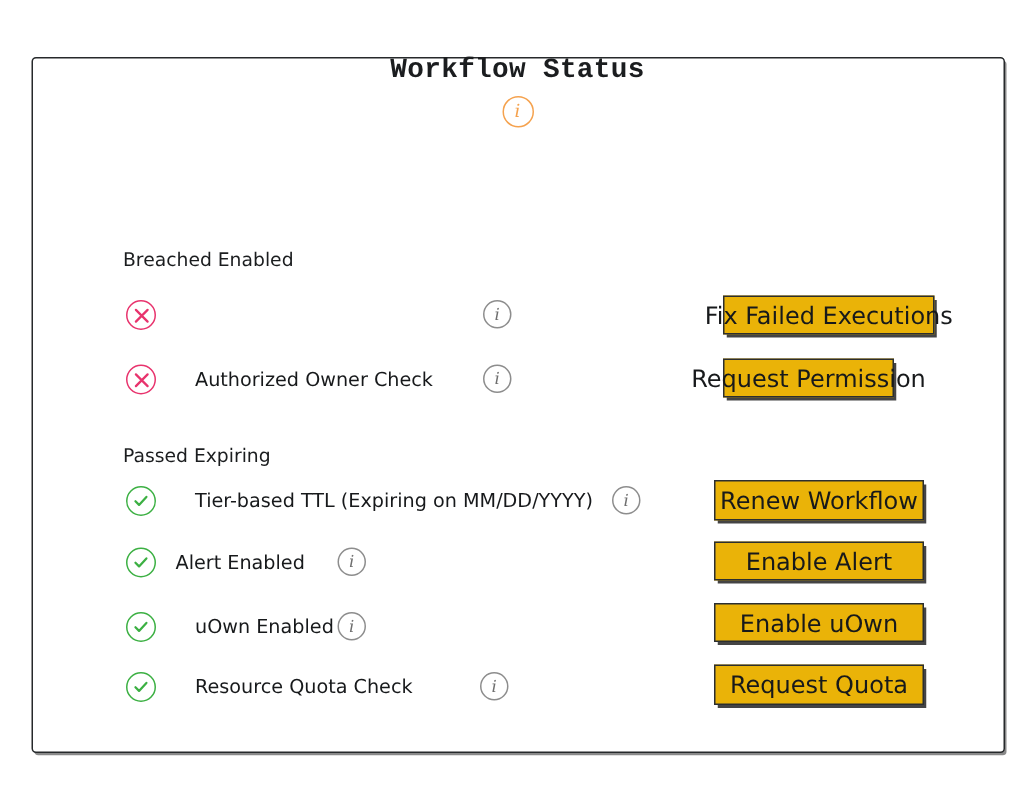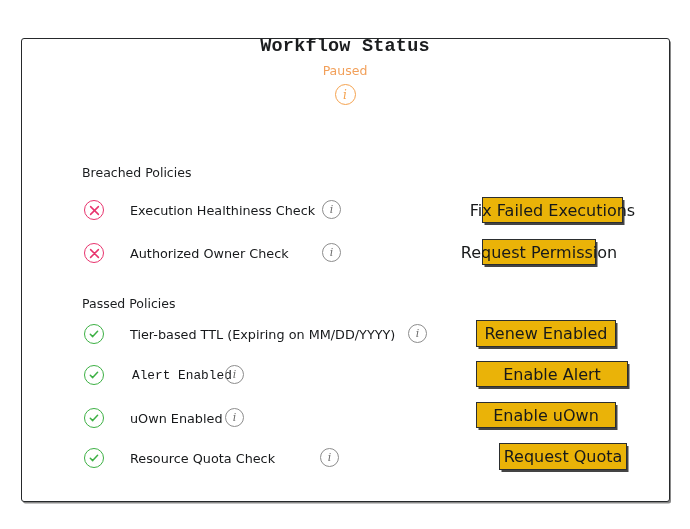--- a/index.html
+++ b/index.html
@@ -122,39 +122,37 @@
     cursor: pointer;
   }
 </style>
 </head>
 <body>
 
 <div id="frame-card"></div>
 
 <div id="header-block">
   <div id="page-title">Workflow Status</div>
-  <div id="status-text">Paused</div>
   <div id="notice-row">
     <span class="circ icon-info-orange">
         <span class="gly">i</span>
       </span>
   </div>
 </div>
 
-<div class="section-title" id="section-title-breached">Breached Policies</div>
-<div class="section-title" id="section-title-passed">Passed Policies</div>
+<div class="section-title" id="section-title-breached">Breached Enabled</div>
+<div class="section-title" id="section-title-passed">Passed Expiring</div>
 
 <div id="rows-root">
     <div class="policy-row" style="top: 199px;">
       <span class="circ icon-fail">
         <svg width="11" height="11" viewBox="0 0 11 11">
           <path d="M1.6 1.6 L9.4 9.4 M9.4 1.6 L1.6 9.4" stroke="#e8336d" stroke-width="1.5" stroke-linecap="round" fill="none"></path>
         </svg>
       </span>
-      <span class="policy-label" style="margin-left: 26px;">Execution Healthiness Check</span>
     </div>
     <span class="circ icon-info-gray" style="position: absolute; left: 322px; top: 200px;">
       <span class="gly">i</span>
     </span>
     <div class="sketch-button" style="left: 482px; top: 197px; width: 141px; height: 26px;">Fix Failed Executions</div>
     <div class="policy-row" style="top: 242px;">
       <span class="circ icon-fail">
         <svg width="11" height="11" viewBox="0 0 11 11">
           <path d="M1.6 1.6 L9.4 9.4 M9.4 1.6 L1.6 9.4" stroke="#e8336d" stroke-width="1.5" stroke-linecap="round" fill="none"></path>
         </svg>
@@ -169,33 +167,33 @@
       <span class="circ icon-pass">
         <svg width="12" height="12" viewBox="0 0 12 12">
           <path d="M2.3 6.2 L4.7 8.6 L9.6 3.3" stroke="#3cb043" stroke-width="1.5" stroke-linecap="round" stroke-linejoin="round" fill="none"></path>
         </svg>
       </span>
       <span class="policy-label" style="margin-left: 26px;">Tier-based TTL (Expiring on MM/DD/YYYY)</span>
     </div>
     <span class="circ icon-info-gray" style="position: absolute; left: 408px; top: 324px;">
       <span class="gly">i</span>
     </span>
-    <div class="sketch-button" style="left: 476px; top: 320px; width: 140px; height: 27px;">Renew Enabled</div>
+    <div class="sketch-button" style="left: 476px; top: 320px; width: 140px; height: 27px;">Renew Workflow</div>
     <div class="policy-row" style="top: 364px;">
       <span class="circ icon-pass">
         <svg width="12" height="12" viewBox="0 0 12 12">
           <path d="M2.3 6.2 L4.7 8.6 L9.6 3.3" stroke="#3cb043" stroke-width="1.5" stroke-linecap="round" stroke-linejoin="round" fill="none"></path>
         </svg>
       </span>
-      <span class="policy-label" style="margin-left: 28px; font-family: Liberation Mono, monospace;">Alert Enabled</span>
+      <span class="policy-label" style="margin-left: 13px;">Alert Enabled</span>
     </div>
     <span class="circ icon-info-gray" style="position: absolute; left: 225px; top: 365px;">
       <span class="gly">i</span>
     </span>
-    <div class="sketch-button" style="left: 476px; top: 361px; width: 152px; height: 26px;">Enable Alert</div>
+    <div class="sketch-button" style="left: 476px; top: 361px; width: 140px; height: 26px;">Enable Alert</div>
     <div class="policy-row" style="top: 407px;">
       <span class="circ icon-pass">
         <svg width="12" height="12" viewBox="0 0 12 12">
           <path d="M2.3 6.2 L4.7 8.6 L9.6 3.3" stroke="#3cb043" stroke-width="1.5" stroke-linecap="round" stroke-linejoin="round" fill="none"></path>
         </svg>
       </span>
       <span class="policy-label" style="margin-left: 26px;">uOwn Enabled</span>
     </div>
     <span class="circ icon-info-gray" style="position: absolute; left: 225px; top: 408px;">
       <span class="gly">i</span>
@@ -205,14 +203,14 @@
       <span class="circ icon-pass">
         <svg width="12" height="12" viewBox="0 0 12 12">
           <path d="M2.3 6.2 L4.7 8.6 L9.6 3.3" stroke="#3cb043" stroke-width="1.5" stroke-linecap="round" stroke-linejoin="round" fill="none"></path>
         </svg>
       </span>
       <span class="policy-label" style="margin-left: 26px;">Resource Quota Check</span>
     </div>
     <span class="circ icon-info-gray" style="position: absolute; left: 320px; top: 448px;">
       <span class="gly">i</span>
     </span>
-    <div class="sketch-button" style="left: 476px; top: 443px; width: 128px; height: 27px; margin-left: 23px;">Request Quota</div>
+    <div class="sketch-button" style="left: 476px; top: 443px; width: 140px; height: 27px;">Request Quota</div>
   </div>
 
 </body></html>

